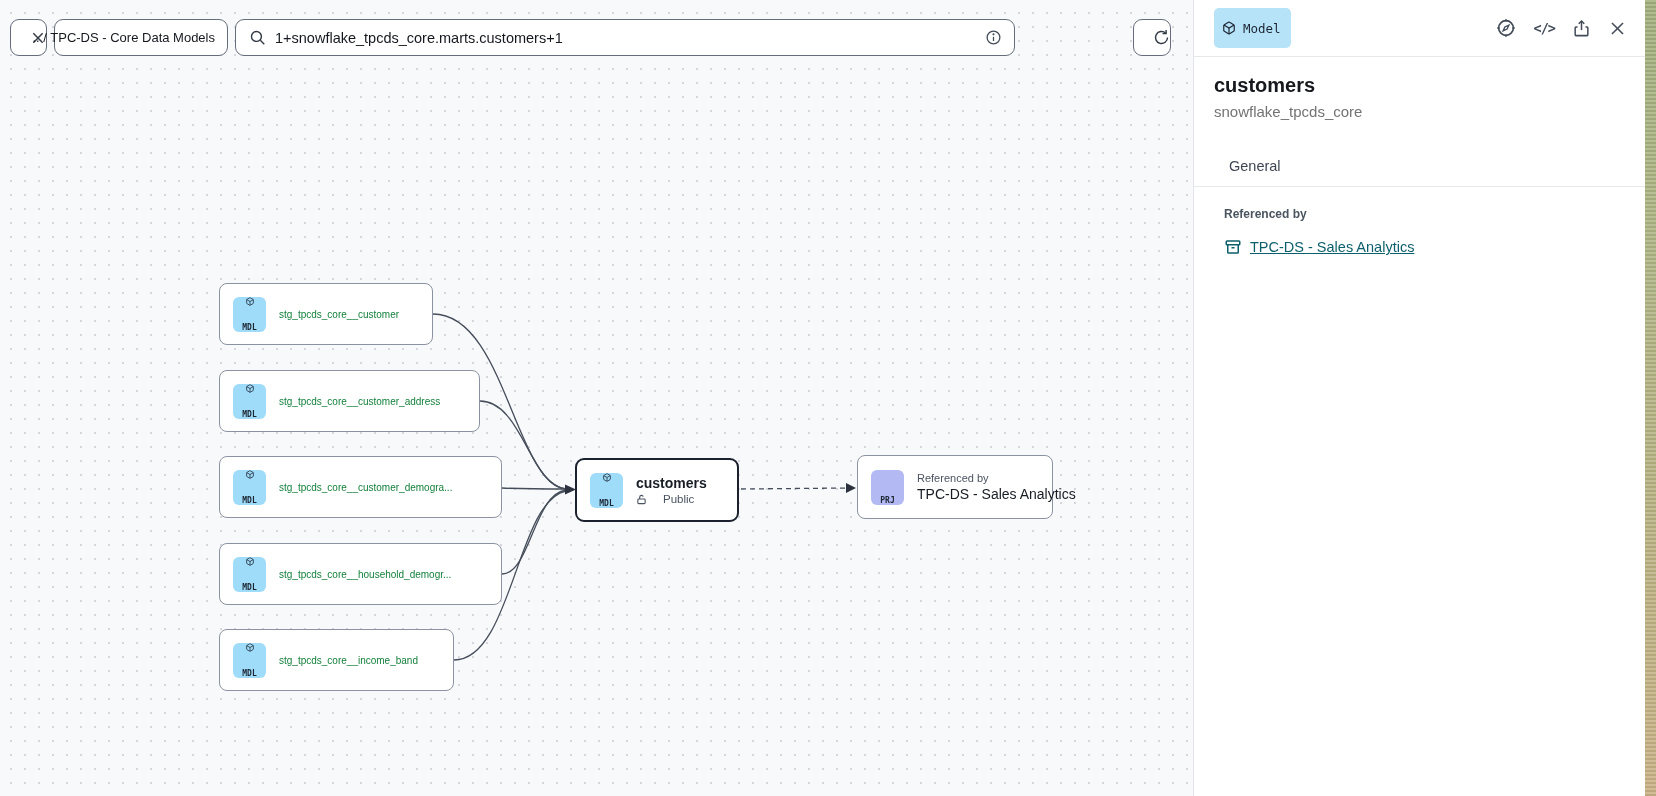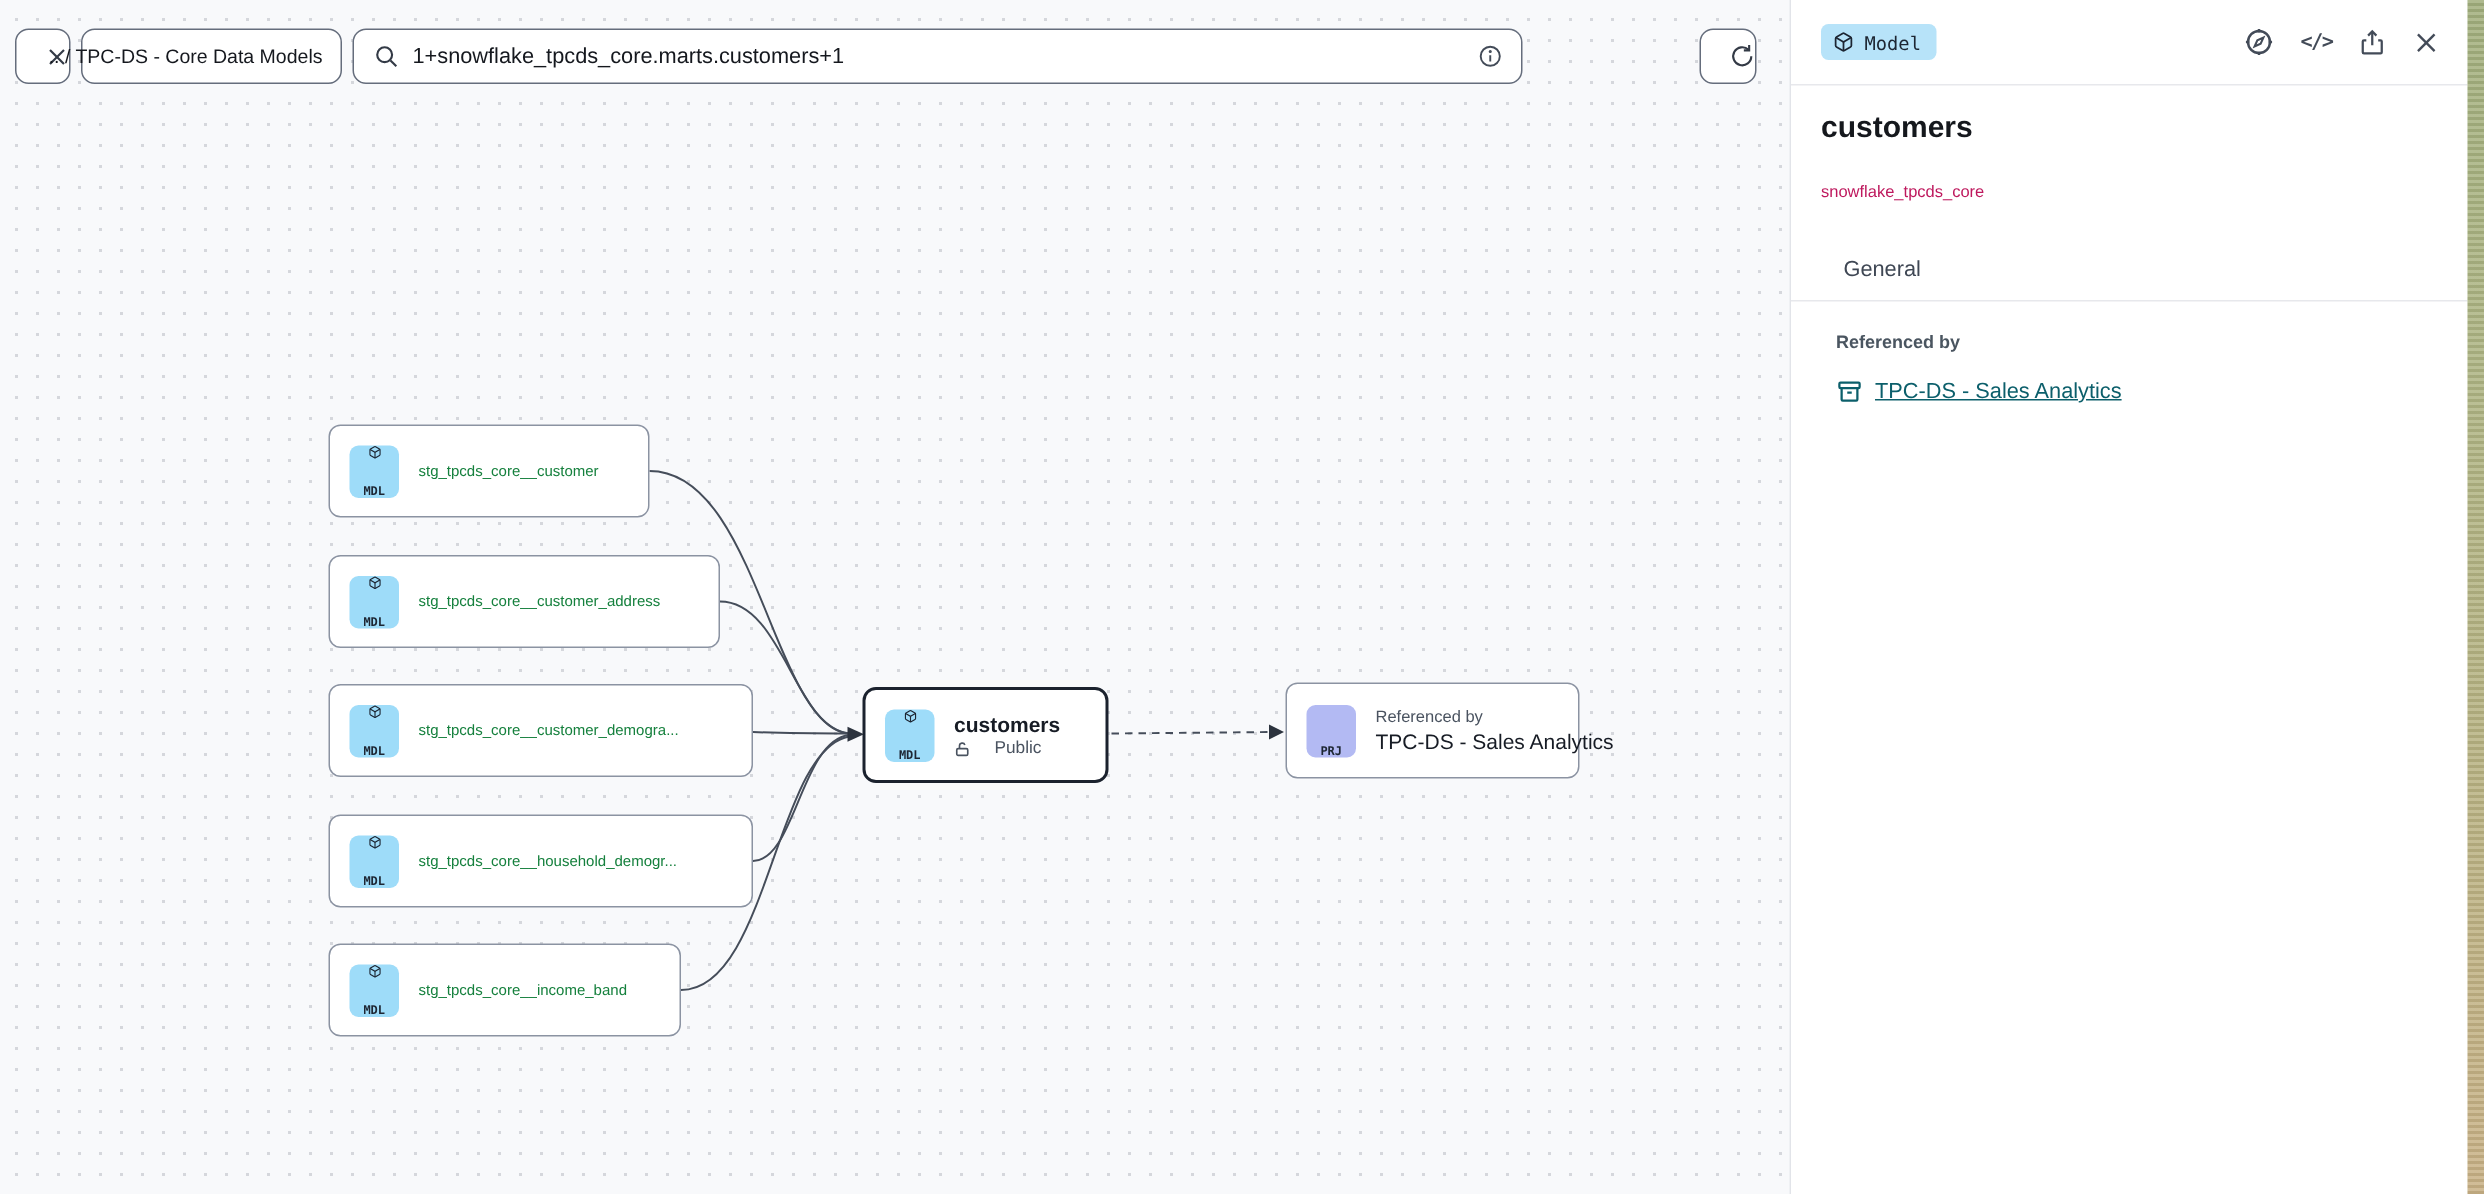--- a/index.html
+++ b/index.html
@@ -63,30 +63,30 @@
     position: absolute; left: 1193px; top: 0; width: 452px; height: 796px;
     background: #ffffff; border-left: 1px solid #e2e4e9;
   }
   .panel-head {
     height: 57px; display: flex; align-items: center; padding: 0 18px 0 20px;
     border-bottom: 1px solid #e7e8ec;
   }
   .type-badge {
     display: inline-flex; align-items: center; gap: 7px;
     background: #b7e3f9; color: #1d2633; border-radius: 5px;
-    height: 24px; padding: 0 10px 0 8px;
+    height: 40px; padding: 0 10px 0 8px;
     font-family: "DejaVu Sans Mono", monospace; font-size: 12.5px;
   }
   .head-icons { margin-left: auto; display: flex; align-items: center; gap: 17px; color: #434b58; }
   .head-icons .hbtn { cursor: pointer; display: flex; align-items: center; justify-content: center; }
   .code-glyph { font-family: "DejaVu Sans Mono", monospace; font-size: 13.5px; font-weight: bold; letter-spacing: -1px; }
 
   .panel-titleblock { padding: 17px 20px 0 20px; }
   .panel-title { font-size: 20px; font-weight: 700; color: #15181d; }
-  .panel-sub { margin-top: 25px; font-size: 11px; color: #be185d; }
+  .panel-sub { margin-top: 6px; font-size: 15px; color: #737373; }
 
   .tabs { margin-top: 27px; display: flex; border-bottom: 1px solid #e7e8ec; padding-left: 15px; gap: 32px; }
   .tab {
     padding: 11px 20px 9px 20px; font-size: 14.5px; color: #3f4754; cursor: pointer;
     display: flex; align-items: center; gap: 8px; border-bottom: 3px solid transparent;
   }
   .tab.active { color: #0c5f6b; font-weight: 700; border-bottom-color: #0c5f6b; }
   .tab-badge {
     background: #0c5d64; color: #ffffff; font-size: 11px; font-weight: 700;
     min-width: 25px; height: 17px; border-radius: 9px;

